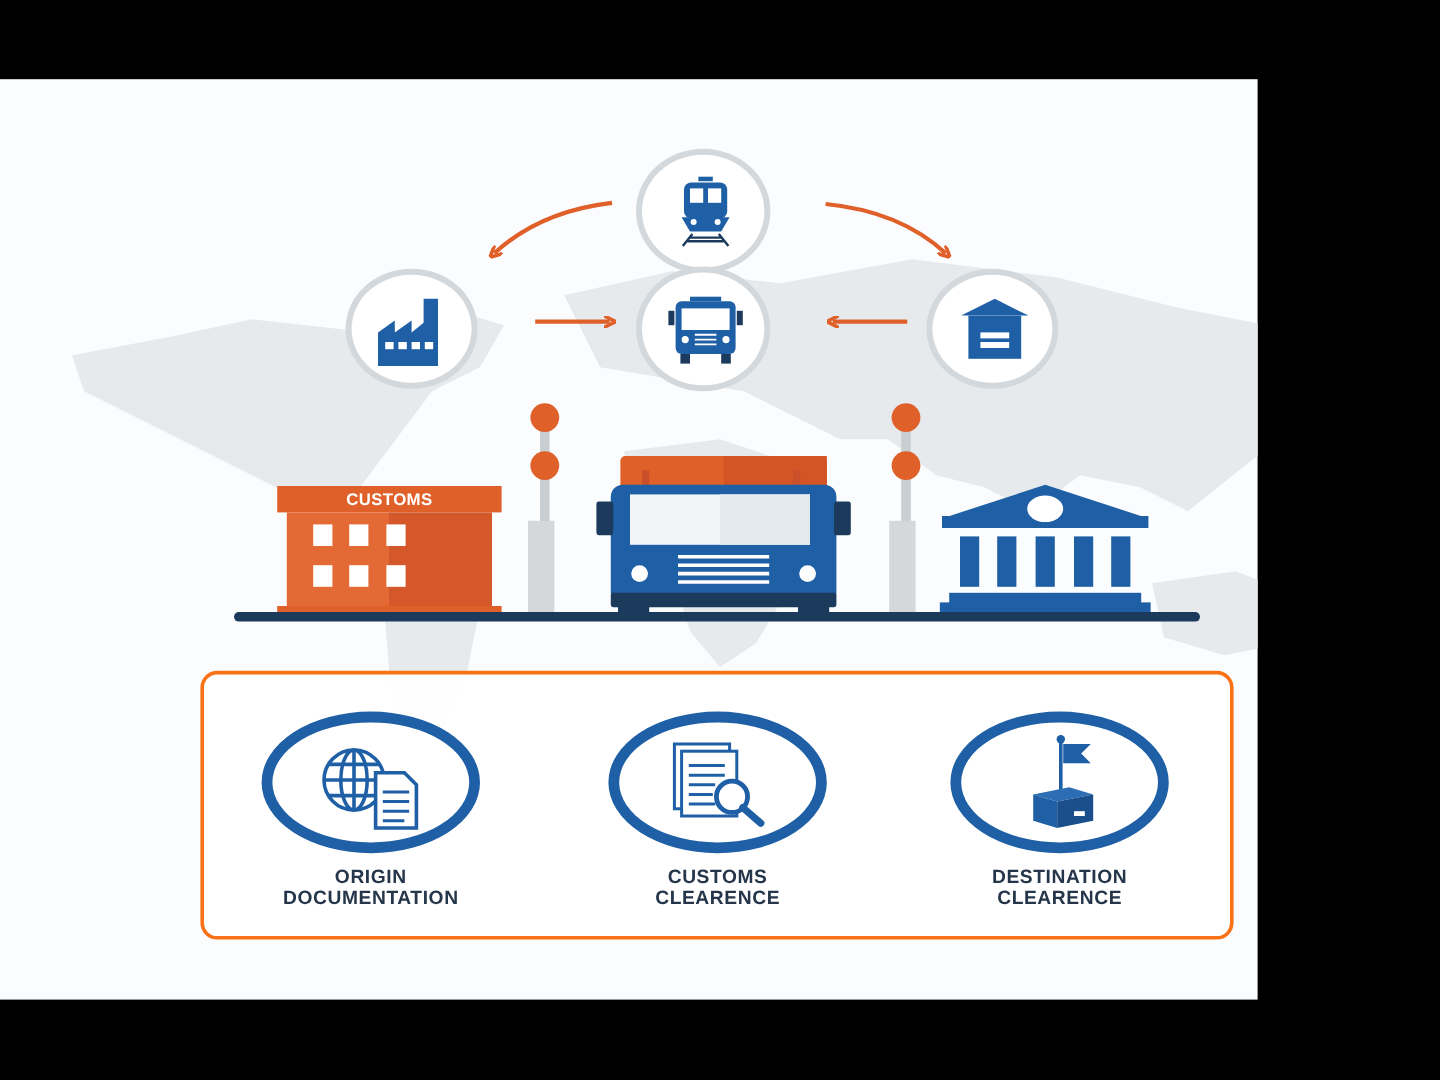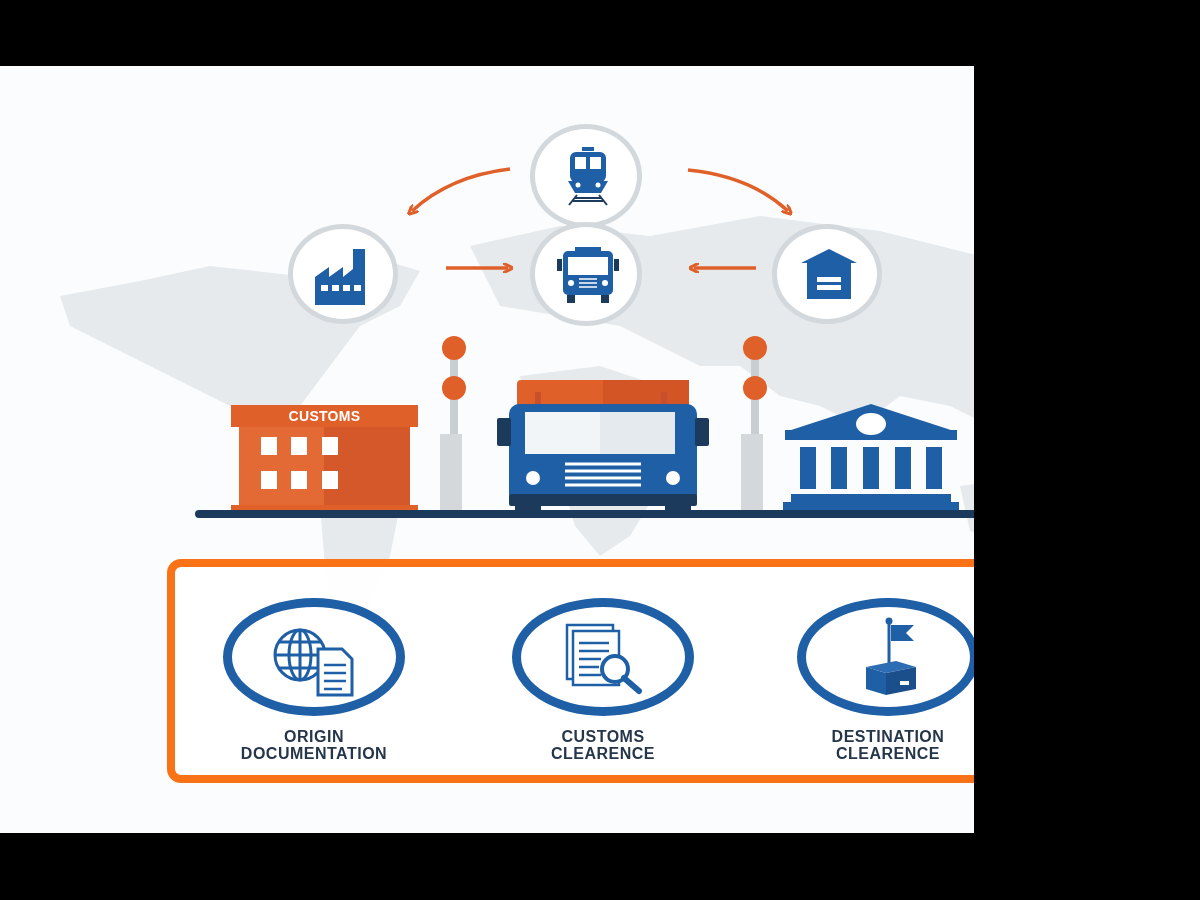--- a/index.html
+++ b/index.html
@@ -1,24 +1,24 @@
 <!DOCTYPE html>
 <html><head>
 <meta charset="utf-8">
 <style>
   html,body{margin:0;padding:0;}
   body{width:1200px;height:900px;background:#000;position:relative;overflow:hidden;font-family:"Liberation Sans",sans-serif;}
-  .canvas{position:absolute;left:0;top:66px;width:974px;height:767px;background:#fbfcfd;overflow:hidden;}
+  .canvas{position:absolute;left:0;top:66px;width:1048px;height:767px;background:#fbfcfd;overflow:hidden;}
   .map{position:absolute;left:0;top:0;width:1200px;height:767px;}
   .abs{position:absolute;}
   .ring{position:absolute;border-radius:50%;box-sizing:border-box;background:#fff;}
   .ring.gray{border:5px solid #d3d8dc;}
   .ring.blue{border:9px solid #1f5fa6;}
   .label{position:absolute;text-align:center;font-weight:bold;color:#26364a;font-size:16px;letter-spacing:0.5px;line-height:17px;}
-  .panel{position:absolute;left:167px;top:493px;width:861px;height:224px;box-sizing:border-box;border:8px solid #f97316;border-radius:14px;background:rgba(255,255,255,0.93);}
+  .panel{position:absolute;left:167px;top:493px;width:861px;height:224px;box-sizing:border-box;border:3px solid #f97316;border-radius:14px;background:rgba(255,255,255,0.93);}
 </style>
 </head>
 <body>
 
 <div class="canvas">
 
   <svg class="map" viewBox="0 0 1200 767">
     <g fill="#e6eaed">
       <path d="M60 230 L140 215 L210 200 L300 210 L370 190 L420 205 L400 240 L360 260 L330 300 L300 340 L260 360 L230 340 L190 320 L150 300 L110 280 L70 260 Z"></path>
       <path d="M330 380 L380 400 L400 440 L390 490 L370 540 L350 580 L335 560 L325 500 L320 440 Z"></path>

